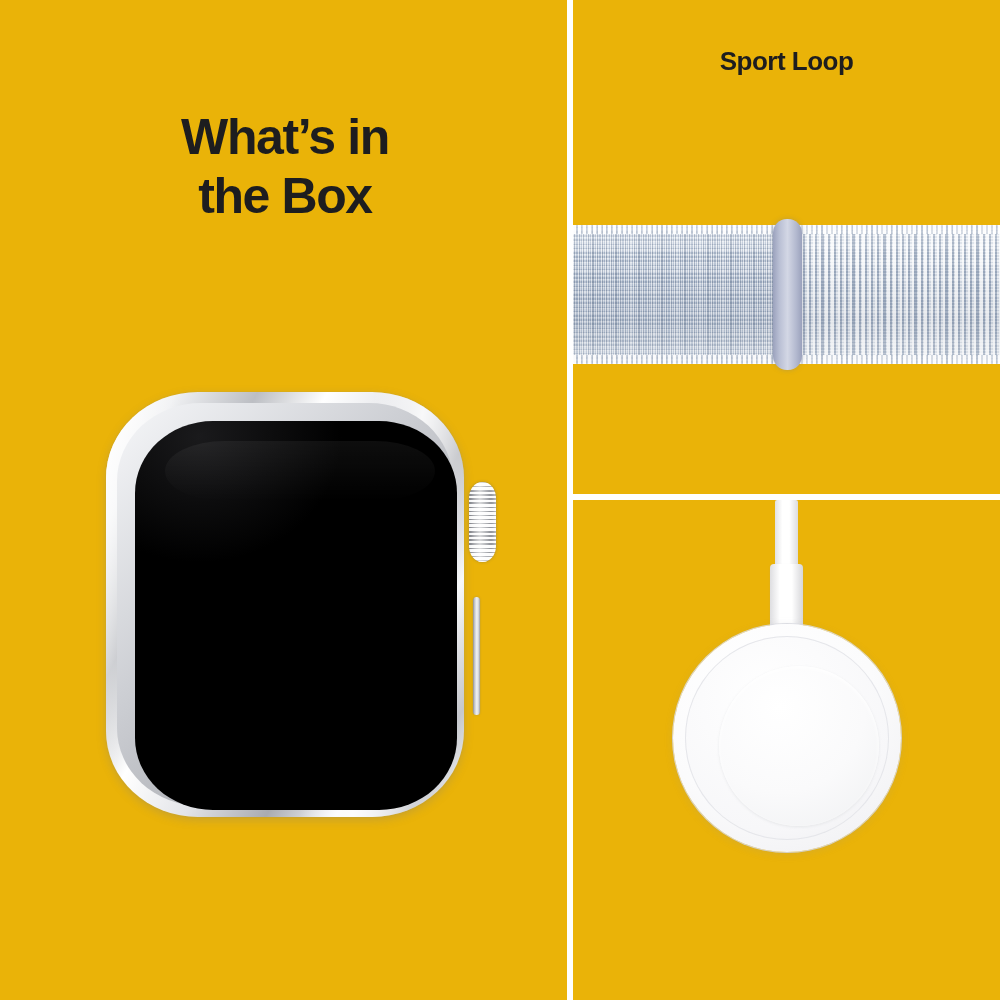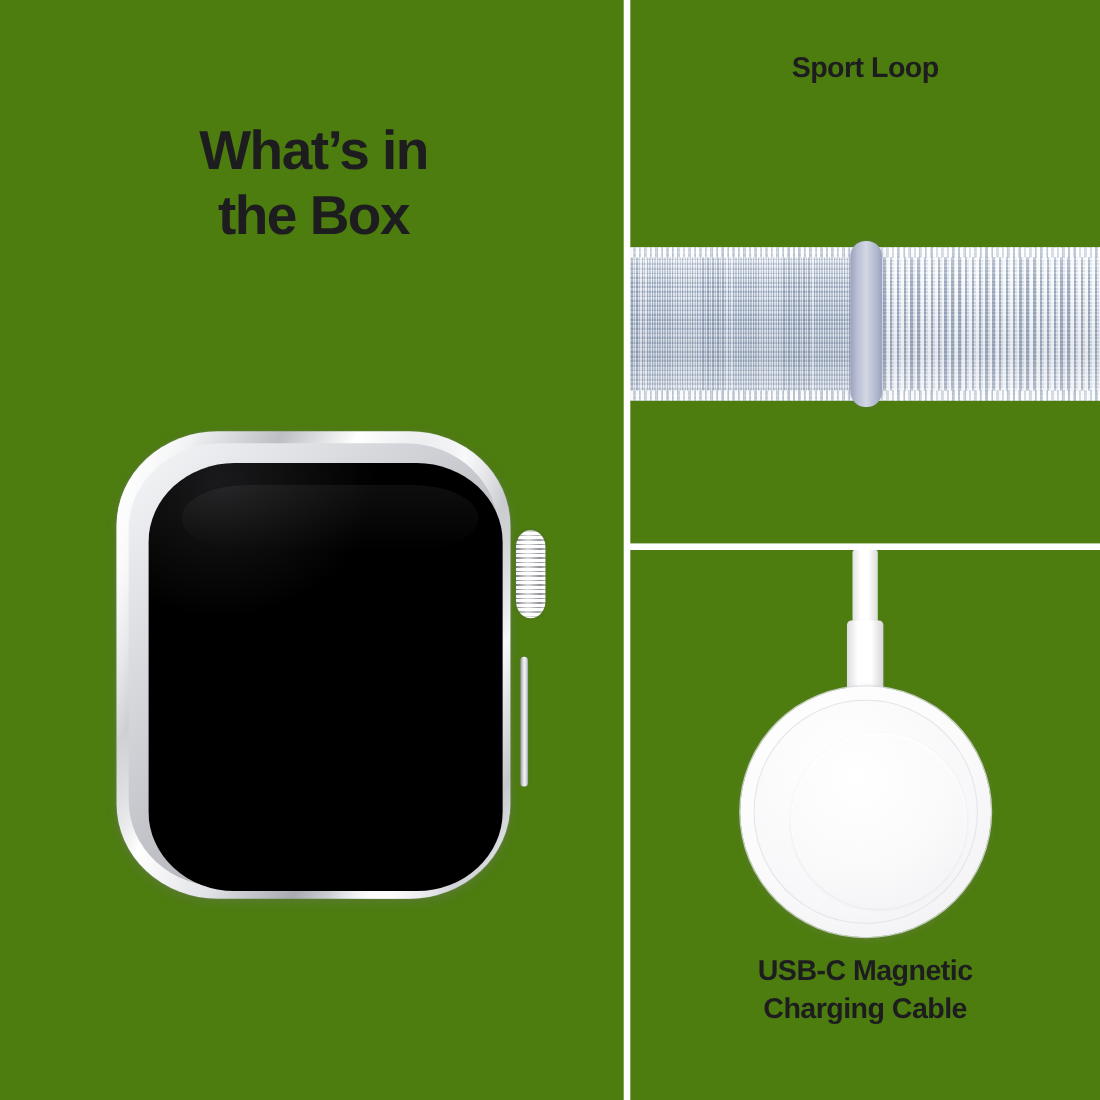--- a/index.html
+++ b/index.html
@@ -18,21 +18,21 @@
     position: relative;
     width: 1000px;
     height: 1000px;
     background: #ffffff;
     overflow: hidden;
   }
 
   
   .panel {
     position: absolute;
-    background: #4d7c0f;
+    background: #eab308;
     overflow: hidden;
   }
   #panel-watch   { left: 0;   top: 0;   width: 567px; height: 1000px; }
   #panel-band    { left: 573px; top: 0;   width: 427px; height: 494px; }
   #panel-cable   { left: 573px; top: 500px; width: 427px; height: 500px; }
 
   
   .heading {
     position: absolute;
     color: #1d1d1f;
@@ -382,16 +382,14 @@
   <div id="cable-wrap">
     <div id="cable-cord"></div>
     <div id="cable-collar"></div>
     <div id="cable-puck-outer">
       <div id="cable-puck-ring">
         <div id="cable-puck-inner"></div>
       </div>
     </div>
   </div>
 
-  <div class="heading" id="label-charging-cable">USB-C Magnetic
-Charging Cable</div>
 
 </div>
 
 </body></html>

